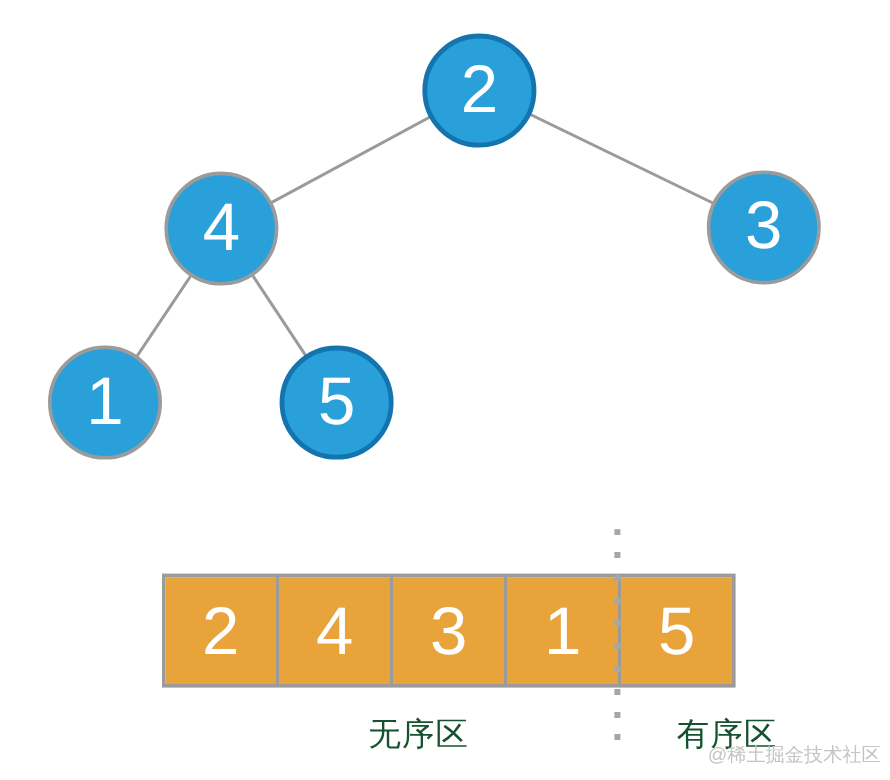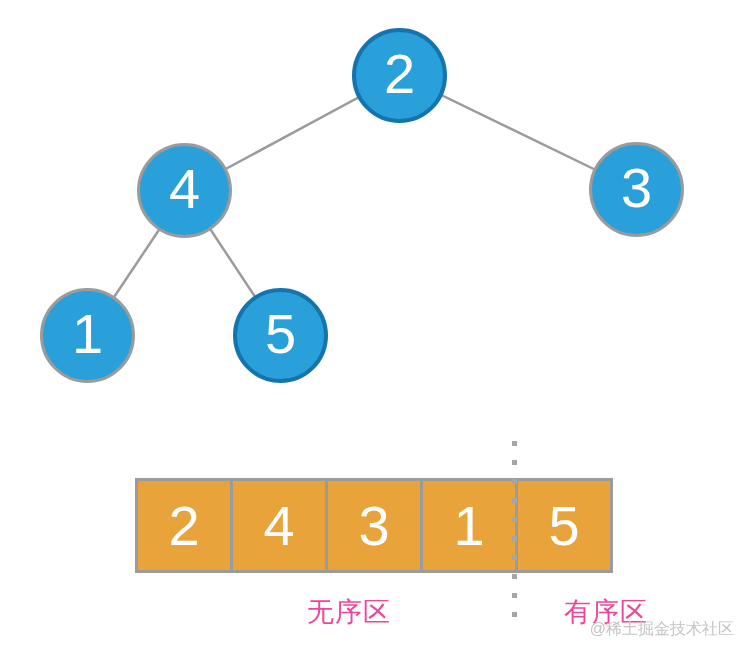--- a/index.html
+++ b/index.html
@@ -92,21 +92,21 @@
       transparent 5px, transparent 19px
     );
     z-index: 3;
   }
 
   
   .region-label {
     position: absolute;
     top: 594px;
     font-size: 27px;
-    color: #ec4899;
+    color: #14532d;
     letter-spacing: 1px;
     white-space: nowrap;
     z-index: 2;
   }
   .label-unordered { left: 307px; }
   .label-ordered   { left: 564px; }
 
   
   .watermark {
     position: absolute;

